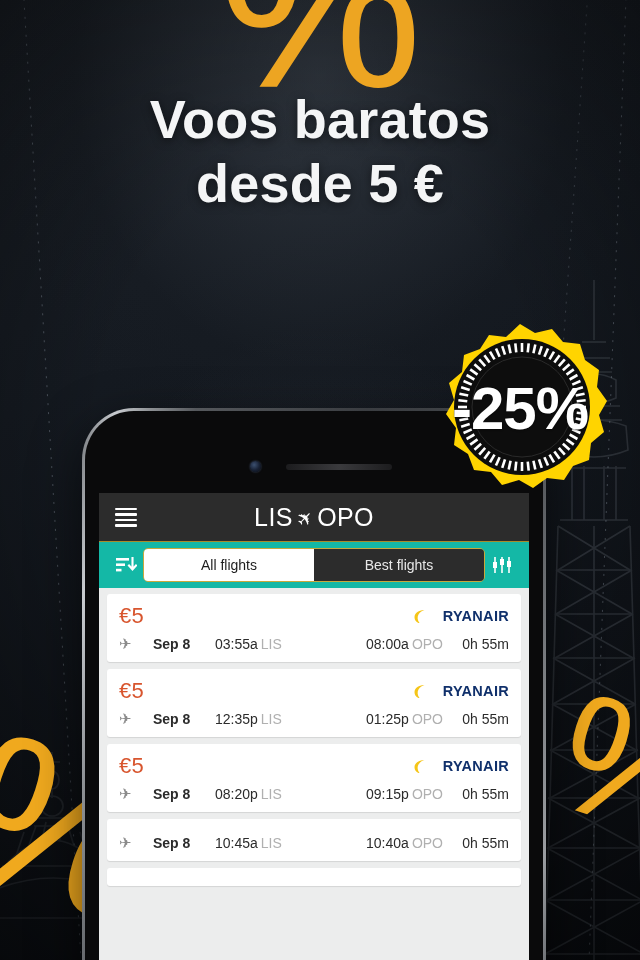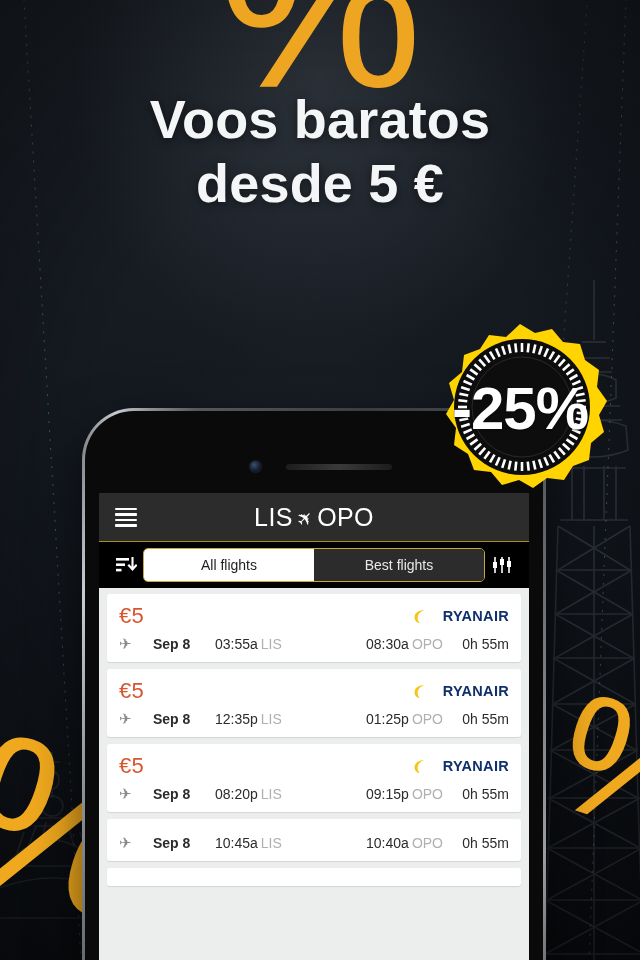--- a/index.html
+++ b/index.html
@@ -93,21 +93,21 @@
   .hamburger{width:22px;margin-left:16px;display:flex;flex-direction:column;gap:3px;cursor:pointer;}
   .hamburger i{display:block;height:2.5px;background:#fff;border-radius:1px;}
   .app-title{
     position:absolute;left:0;right:0;text-align:center;color:#fff;
     font-size:25px;font-weight:400;letter-spacing:.4px;pointer-events:none;
   }
   .app-title .pl{font-size:19px;vertical-align:1px;margin:0 4px;display:inline-block;transform:rotate(-45deg);}
 
   
   .toolbar{
-    height:46px;background:#000000;display:flex;align-items:center;
+    height:46px;background:#14b8a6;display:flex;align-items:center;
     padding:0 10px;gap:0;
   }
   .ico-btn{width:34px;height:34px;display:flex;align-items:center;justify-content:center;cursor:pointer;flex:0 0 auto;}
   .seg{
     flex:1;display:flex;height:32px;border:1px solid #c8a83c;border-radius:5px;overflow:hidden;
   }
   .seg-item{
     flex:1;display:flex;align-items:center;justify-content:center;
     font-size:14px;color:#e8e8e8;background:#2c2c2c;cursor:pointer;
   }
@@ -271,21 +271,21 @@
               <svg class="ry-mark" viewBox="0 0 13 15">
                   <path d="M11.5 1 C7 1 1.5 3.5 1.5 8 C1.5 11.5 4 14 6.5 14 C4.5 11.5 4 8 5.5 5.5 C7 3 9.5 1.5 11.5 1 Z" fill="#f5c518"></path>
                 </svg>
               <span class="ry-text">RYANAIR</span>
             </span>
           </div>
           <div class="card-bot">
             <span class="plane-ico">✈</span>
             <span class="c-date">Sep 8</span>
             <span class="c-dep"><span>03:55a</span><span class="apt">LIS</span></span>
-            <span class="c-arr"><span>08:30a</span><span class="apt">OPO</span></span>
+            <span class="c-arr"><span>08:00a</span><span class="apt">OPO</span></span>
             <span class="c-dur">0h 55m</span>
           </div>
         </div>
 
         <div class="card">
           <div class="card-top">
             <span class="price">€5</span>
             <span class="ryanair">
               <svg class="ry-mark" viewBox="0 0 13 15">
                   <path d="M11.5 1 C7 1 1.5 3.5 1.5 8 C1.5 11.5 4 14 6.5 14 C4.5 11.5 4 8 5.5 5.5 C7 3 9.5 1.5 11.5 1 Z" fill="#f5c518"></path>

